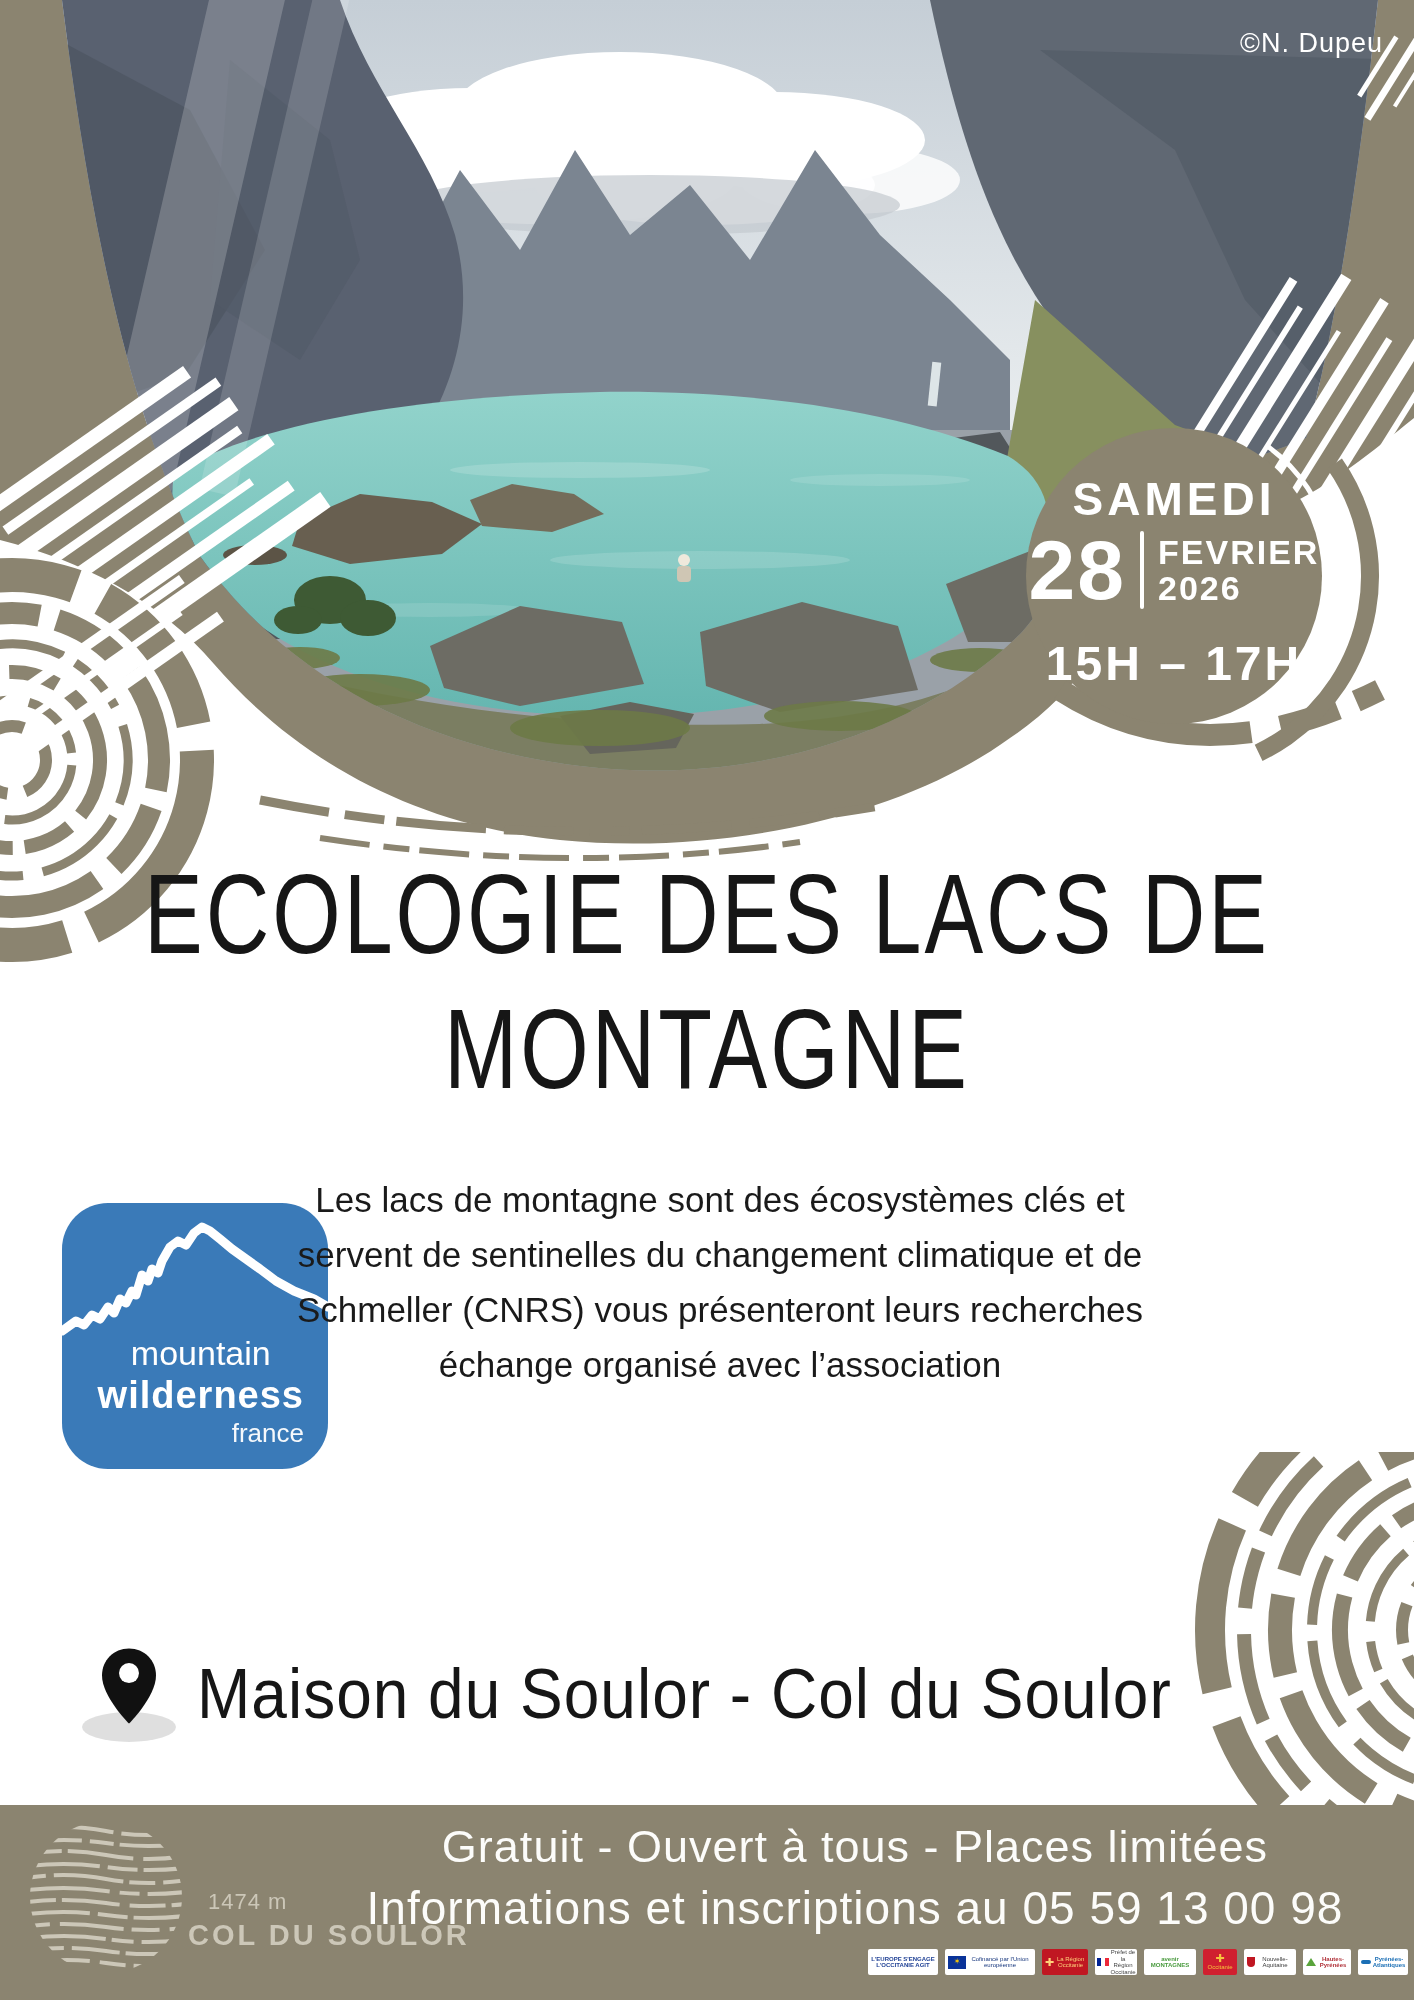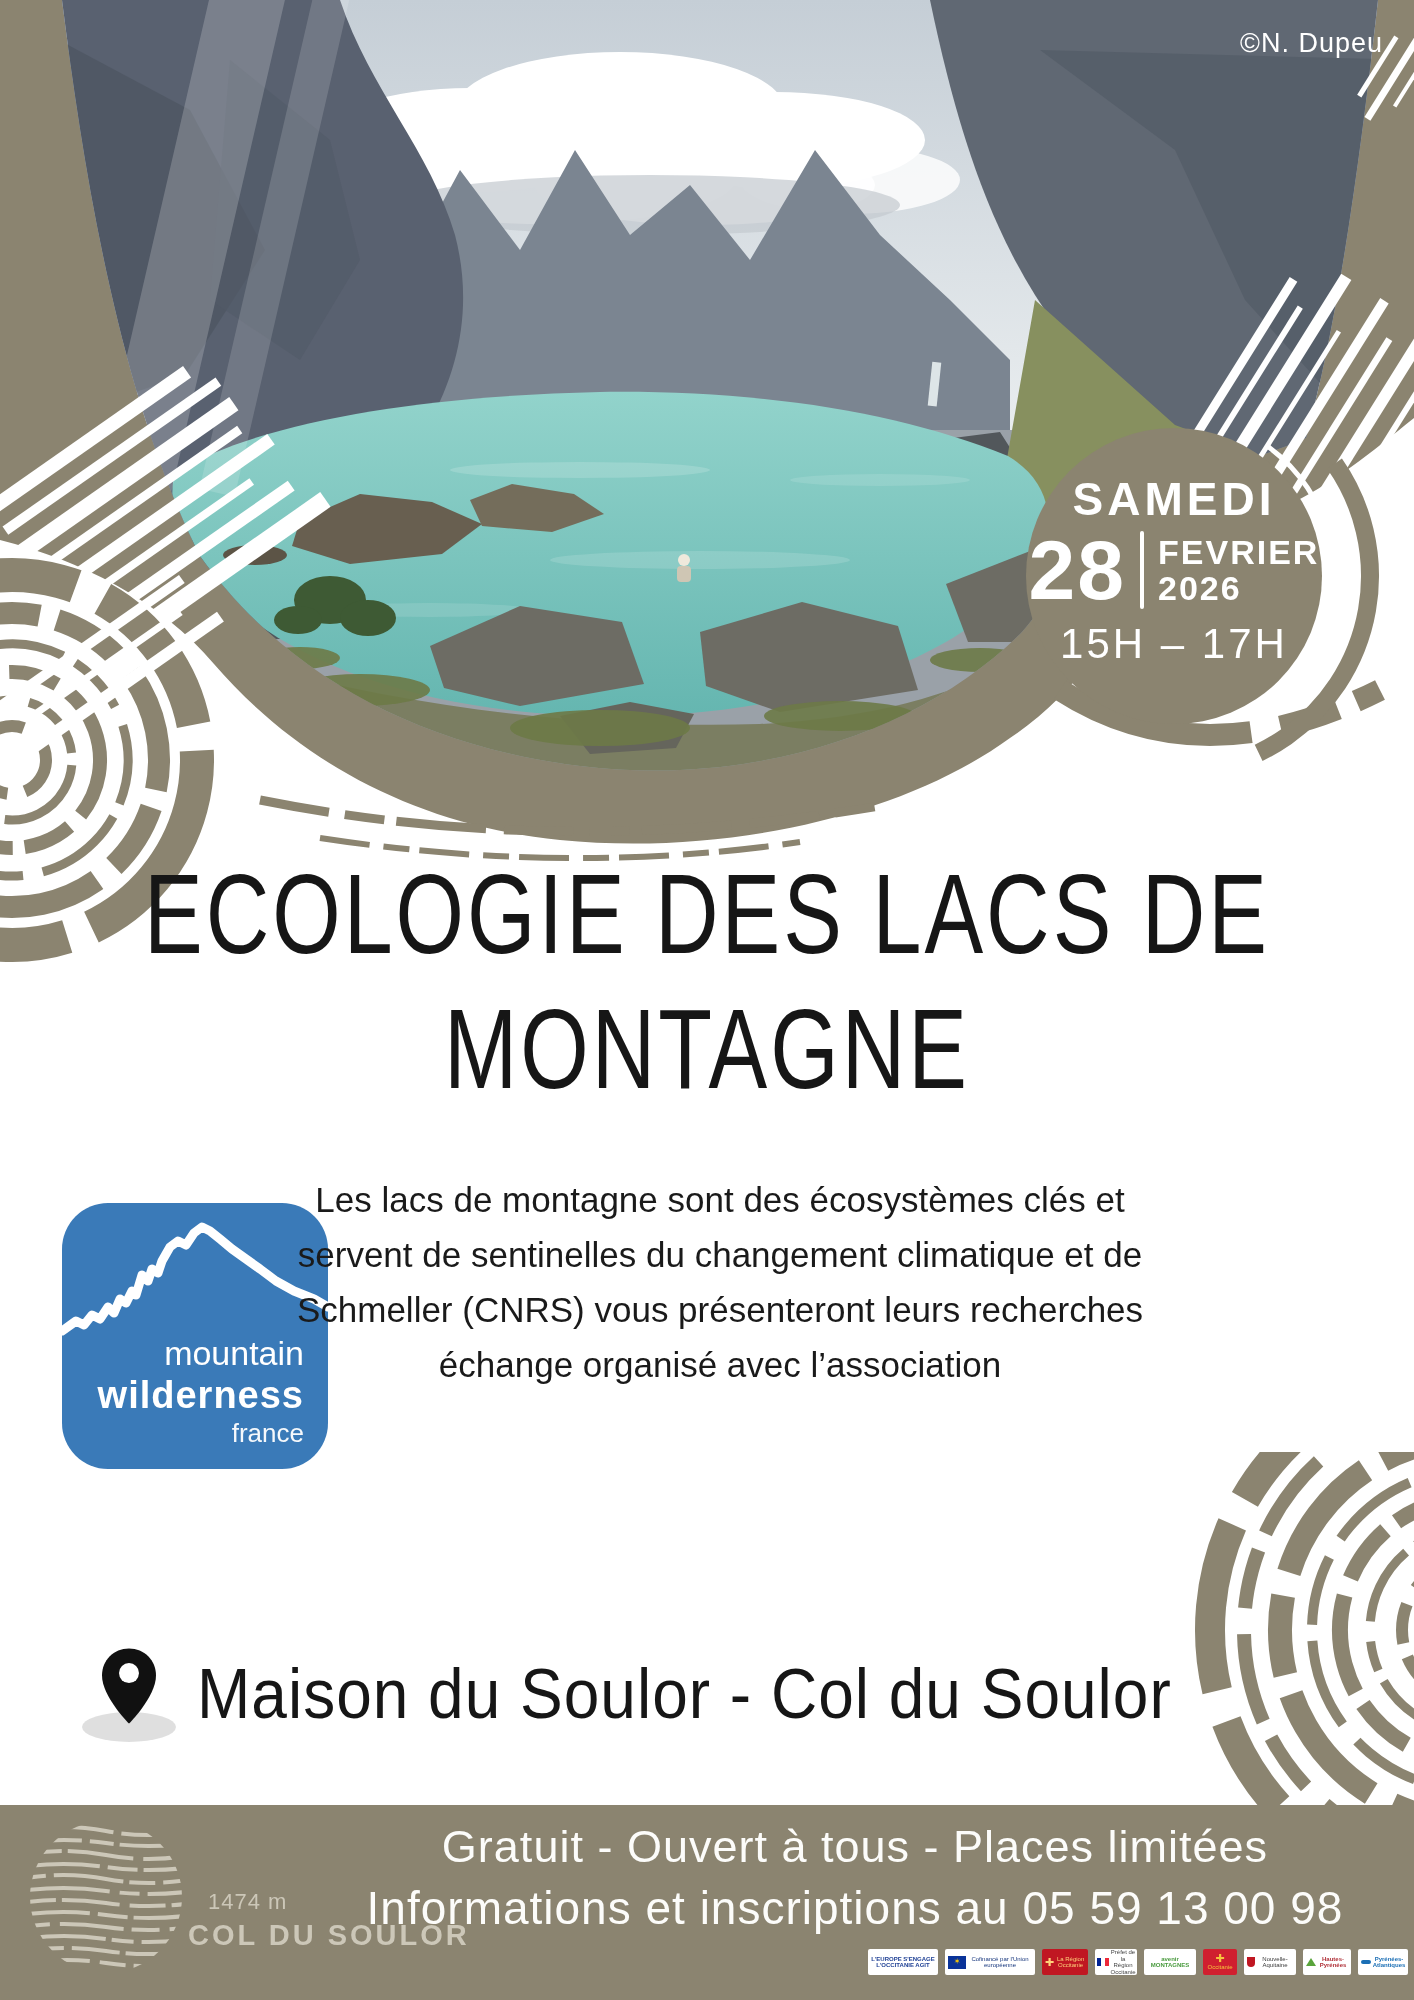--- a/index.html
+++ b/index.html
@@ -11,29 +11,29 @@
   .credit{position:absolute;left:1240px;top:28px;z-index:4;color:#fff;font-size:27px;font-weight:300;letter-spacing:1px;}
   
   .badge{position:absolute;left:1026px;top:428px;width:296px;height:296px;z-index:3;
     display:flex;flex-direction:column;align-items:center;color:#fff;text-align:center;}
   .b-day{margin-top:44px;font-size:46px;font-weight:bold;letter-spacing:4px;}
   .b-row{margin-top:2px;display:flex;align-items:center;gap:14px;}
   .b-num{font-size:84px;font-weight:bold;line-height:84px;letter-spacing:2px;}
   .b-div{width:4px;height:78px;background:#fff;border-radius:2px;}
   .b-col{display:flex;flex-direction:column;align-items:flex-start;line-height:36px;}
   .b-month,.b-year{font-size:34px;font-weight:bold;letter-spacing:2px;}
-  .b-time{margin-top:8px;font-size:42px;font-weight:normal;letter-spacing:3px;}
+  .b-time{margin-top:24px;font-size:48px;font-weight:bold;letter-spacing:3px;}
   
   .title{position:absolute;left:0;top:846px;width:1414px;z-index:5;text-align:center;color:#161616;}
   .t-line{font-size:88px;font-weight:300;letter-spacing:3px;line-height:135px;transform:scaleY(1.28);}
   
   .mw-logo{position:absolute;left:62px;top:1203px;width:266px;height:266px;z-index:5;
     background:#3a7ab8;border-radius:46px;overflow:hidden;}
   .mw-text{position:absolute;right:24px;bottom:20px;text-align:right;color:#fff;}
-  .mw-1{font-size:34px;font-weight:300;line-height:40px;}
+  .mw-1{font-size:34px;font-weight:300;line-height:40px;text-align:center;}
   .mw-2{font-size:38px;font-weight:bold;line-height:44px;letter-spacing:1px;}
   .mw-3{font-size:26px;font-weight:300;line-height:32px;opacity:.95;}
   
   .body-text{position:absolute;left:280px;top:1172px;width:880px;z-index:5;text-align:center;color:#1a1a1a;}
   .d-line{font-size:35px;font-weight:300;line-height:55px;}
   .d-bold{font-size:35px;font-weight:bold;line-height:56px;}
   
   .location{position:absolute;left:96px;top:1642px;z-index:5;display:flex;align-items:center;gap:35px;}
   .pin-wrap{position:relative;width:66px;height:104px;}
   .pin-shadow{position:absolute;left:-14px;top:70px;width:94px;height:30px;border-radius:50%;background:#d9d9d9;opacity:.85;}

